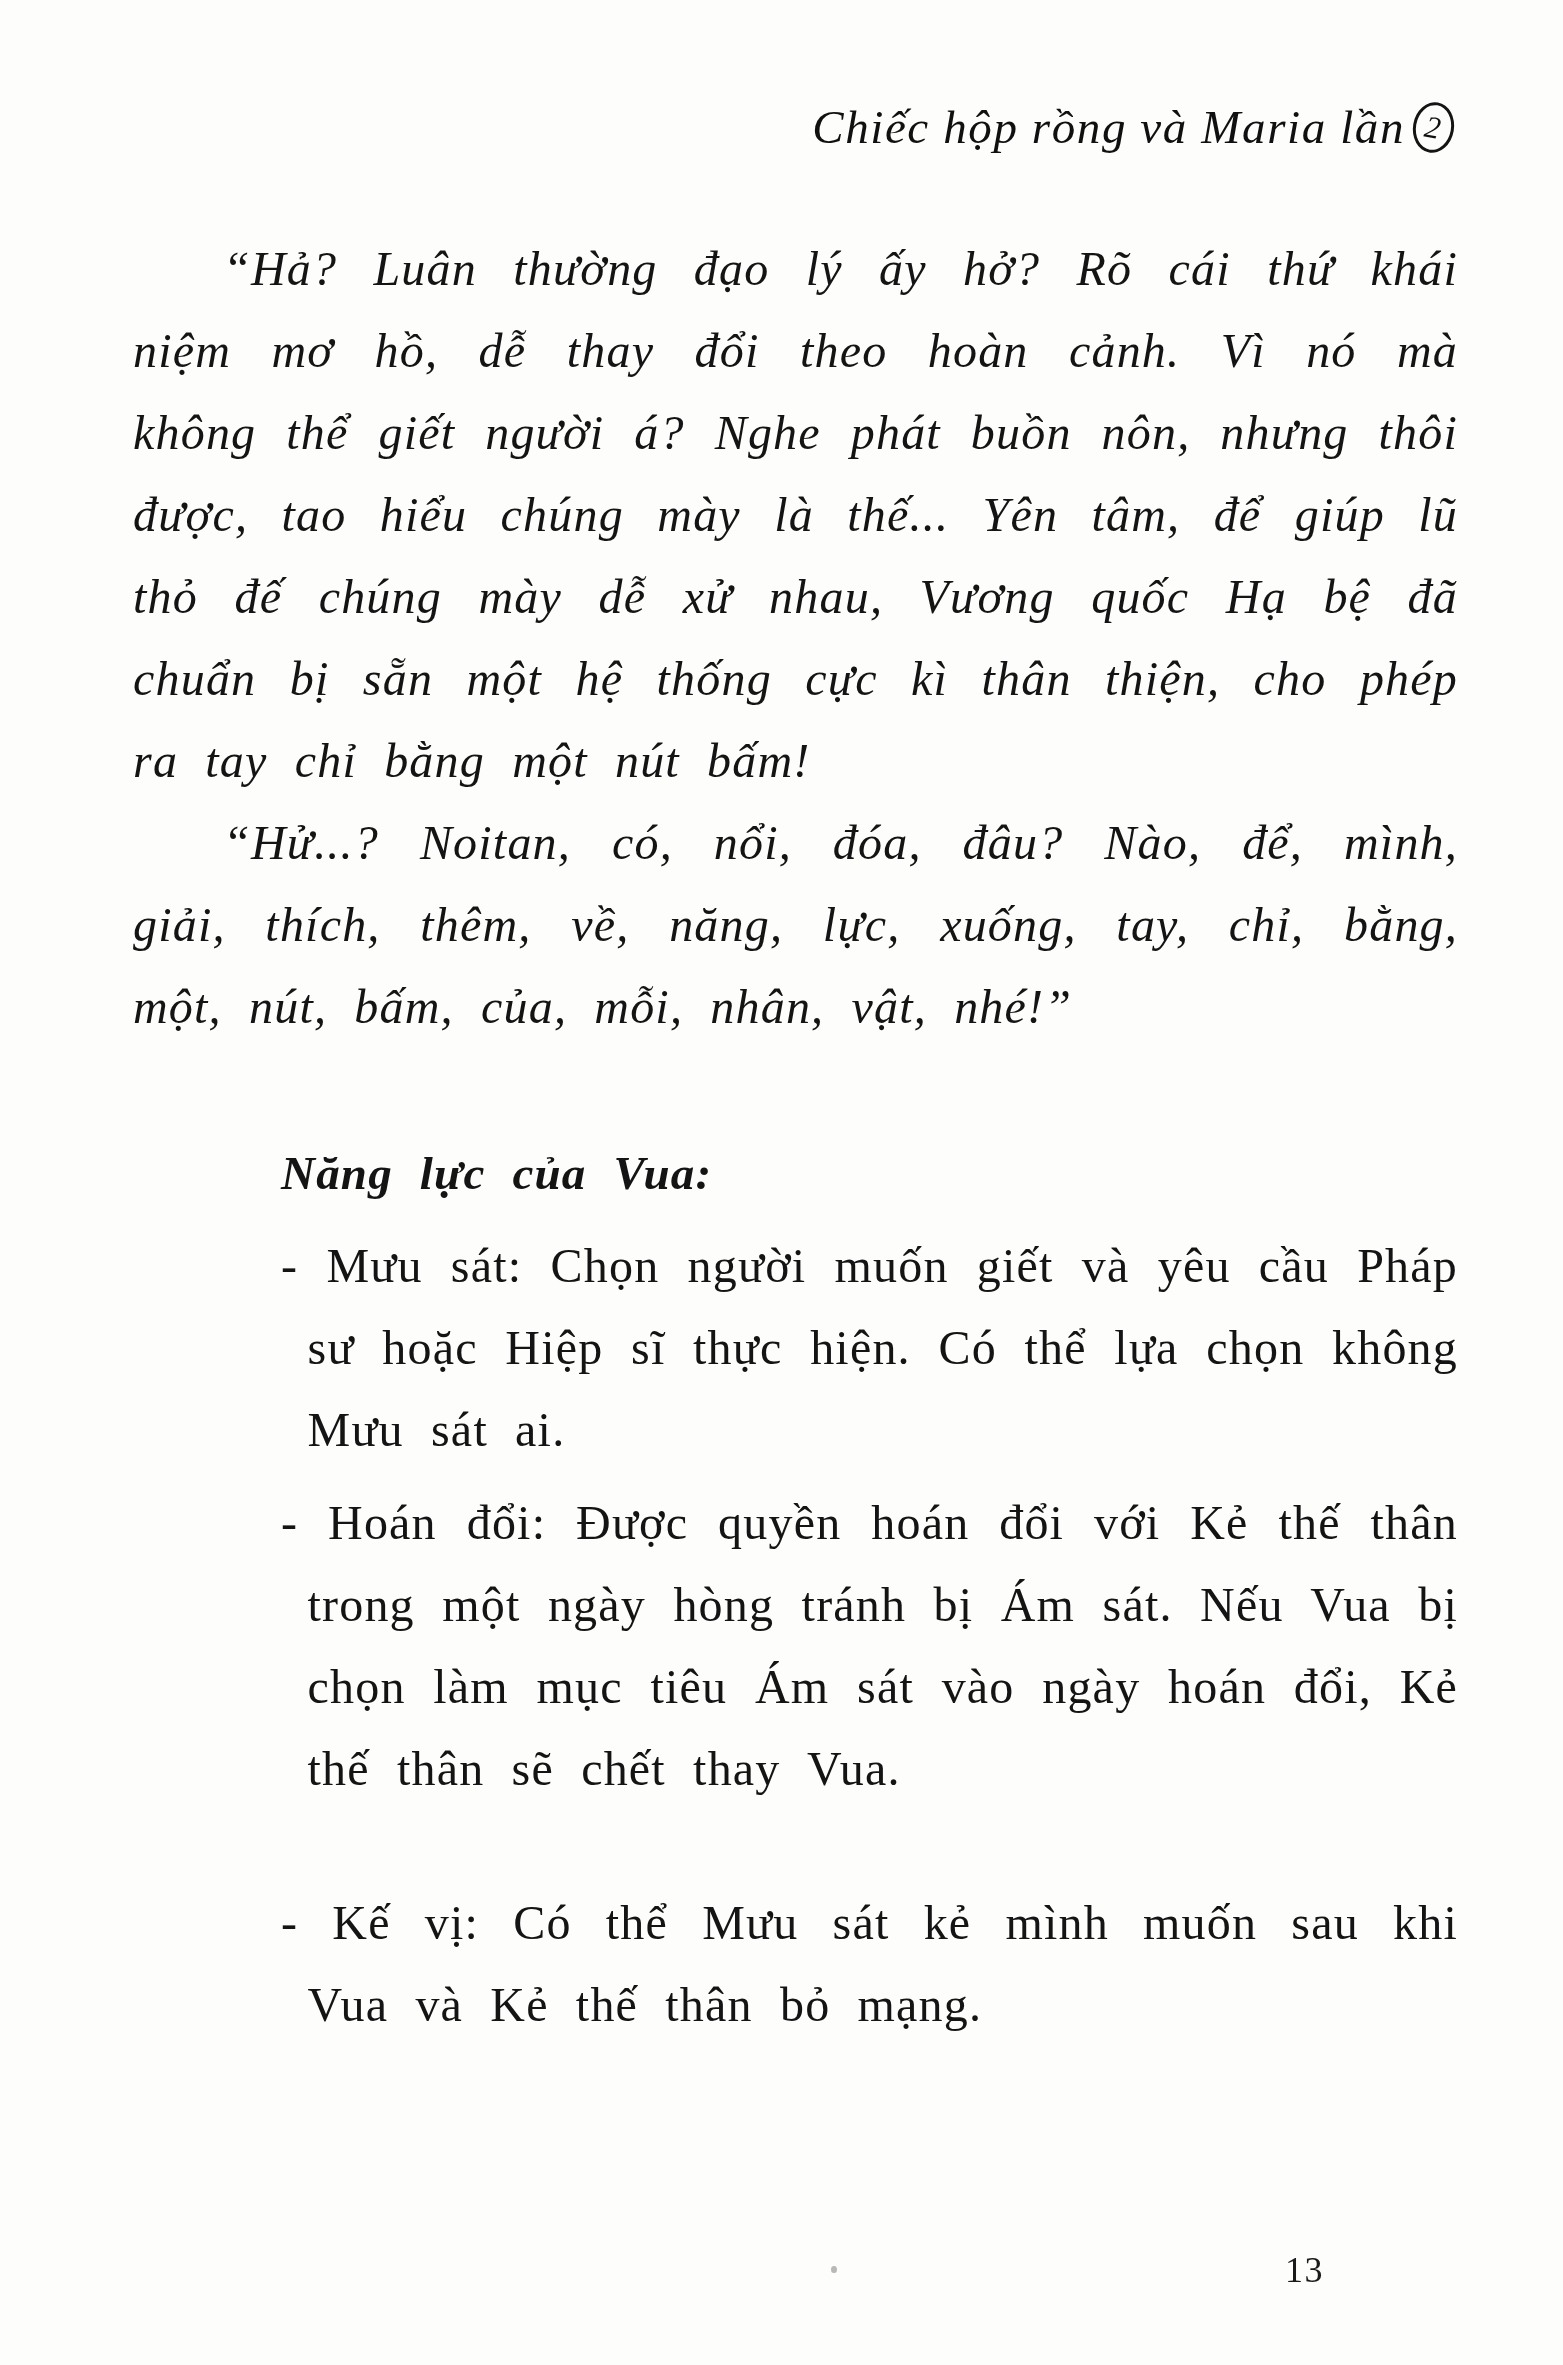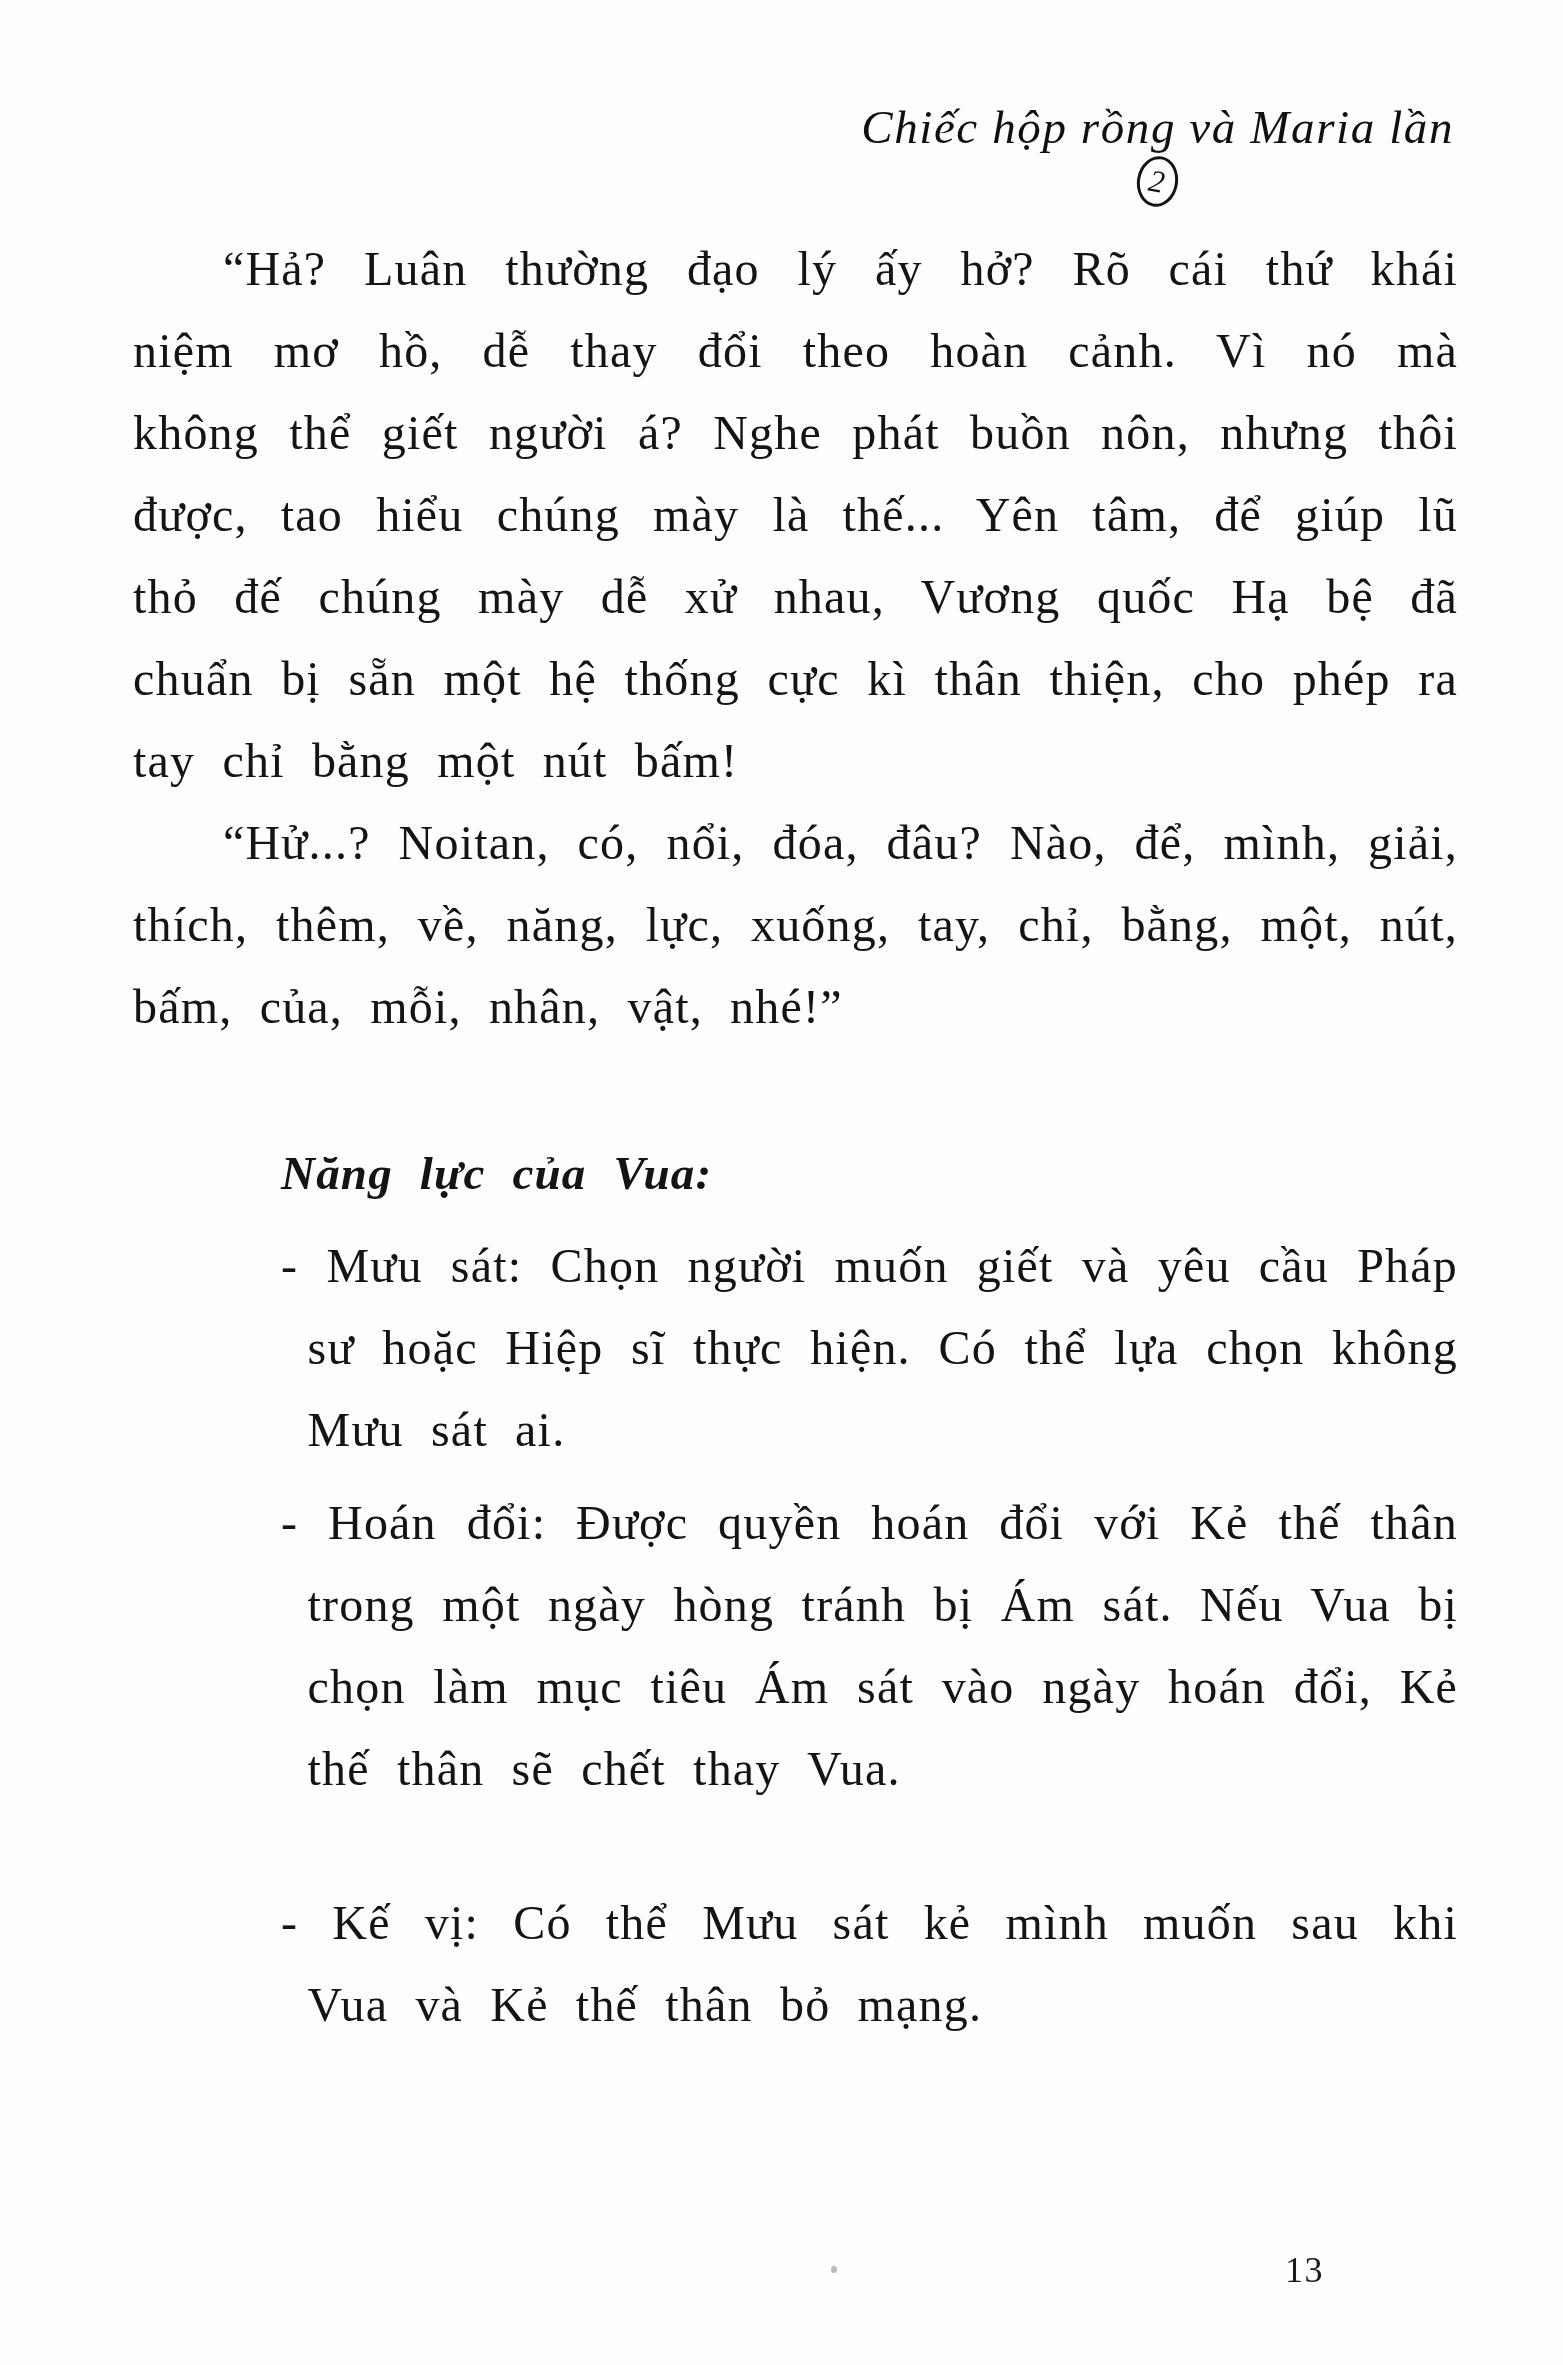--- a/index.html
+++ b/index.html
@@ -17,21 +17,21 @@
   }
   
   .header {
     position: absolute;
     top: 100px; right: 109px;
     font-style: italic;
     font-size: 47px;
     letter-spacing: 1.6px;
     color: #101010;
     white-space: nowrap;
-    display: flex; align-items: center; gap: 2px; flex-direction: column;
+    display: flex; align-items: center; gap: 8px;
   }
   .volume-badge {
     display: inline-flex;
     align-items: center; justify-content: center;
     width: 41px; height: 51px;
     border: 3.9px solid #141414;
     border-radius: 50%;
     font-size: 31px;
     font-style: italic;
     transform: rotate(10deg);
@@ -43,21 +43,21 @@
     top: 228px; left: 133px;
     width: 1325px;
     font-size: 48px;
     line-height: 82px;
     letter-spacing: 1.2px;
     word-spacing: 14px;
     text-align: justify;
     color: #141414;
   }
   .para { margin: 0; }
-  .para.indented { text-indent: 90px; }
+  .para.indented { text-indent: 90px; font-style: italic; }
   
   .section {
     margin-left: 148px;
     width: 1177px;
   }
   .section-1 { margin-top: 84px; }
   .section-2 { margin-top: 72px; }
   .section-heading {
     font-style: italic;
     margin: 0;

